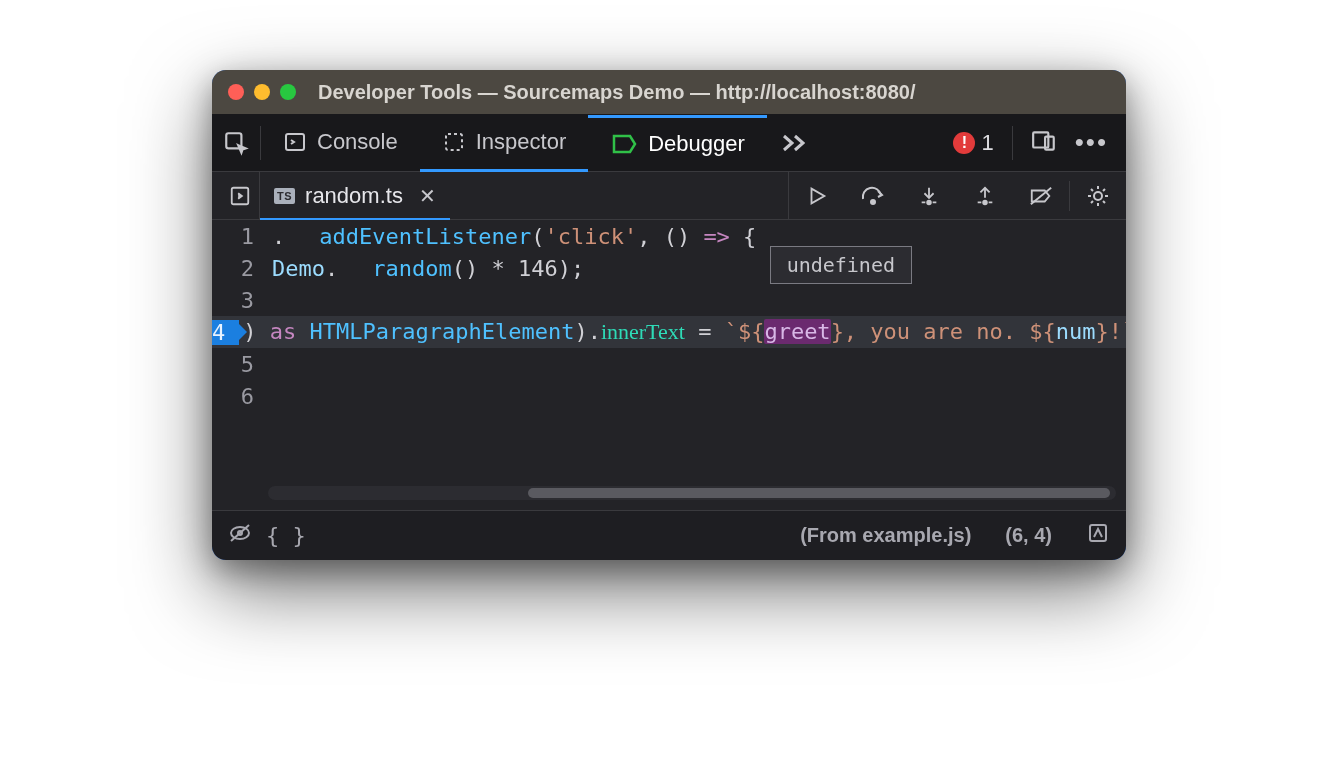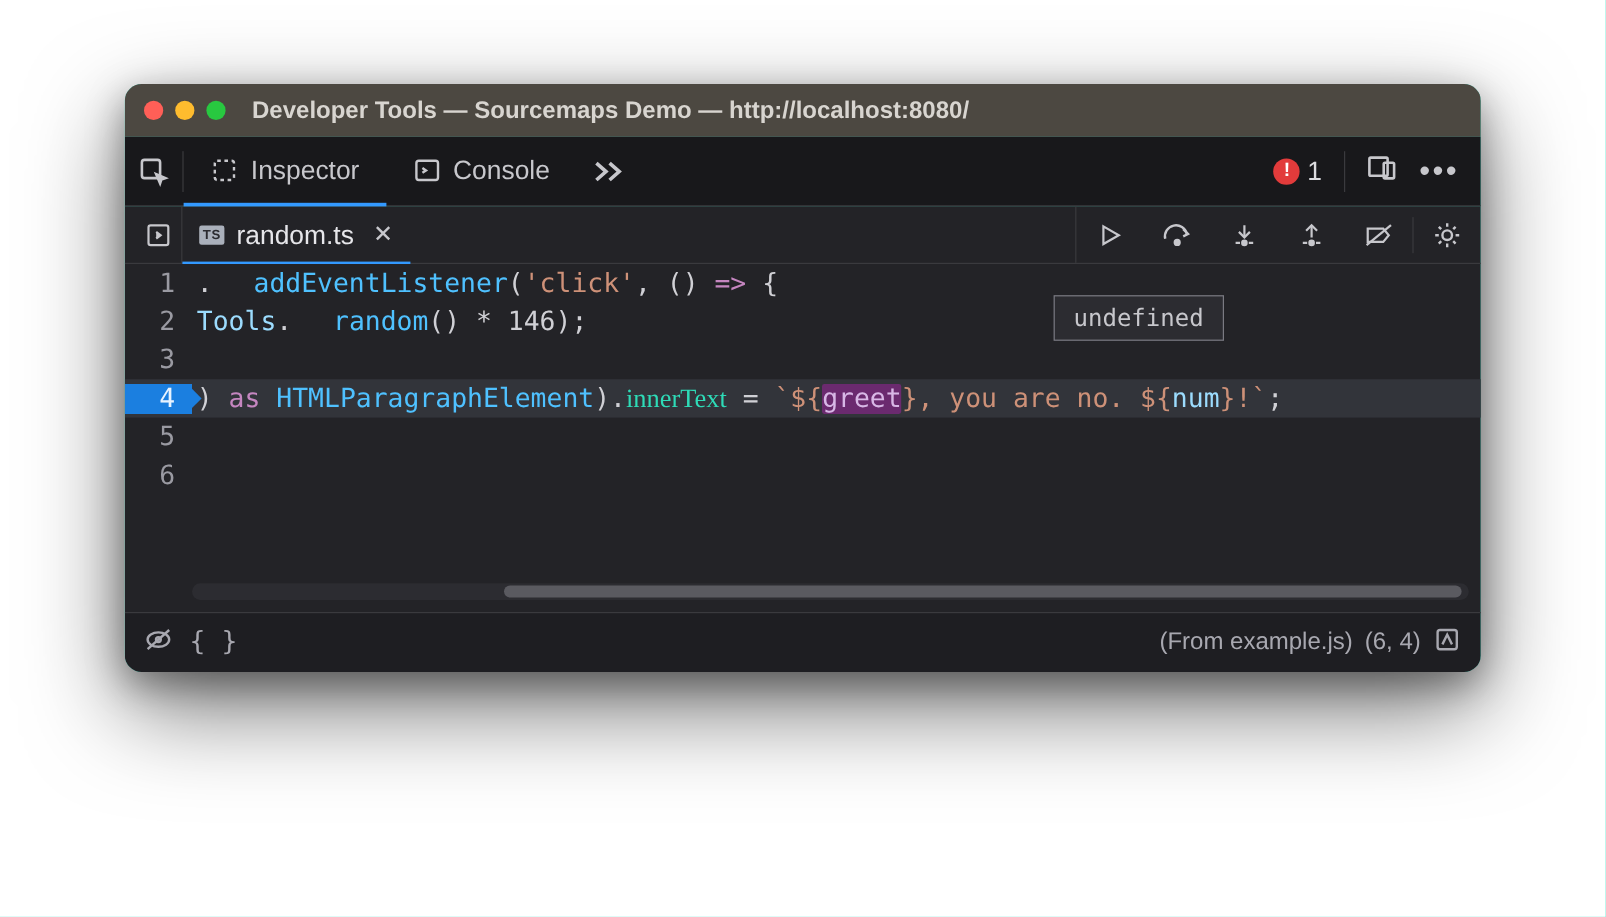--- a/index.html
+++ b/index.html
@@ -7,25 +7,25 @@
     background: #ffffff;
     font-family: -apple-system, BlinkMacSystemFont, "Segoe UI", sans-serif;
     width: 1338px;
     height: 764px;
     display: flex;
     align-items: flex-start;
     justify-content: center;
     padding-top: 70px;
   }
   .window {
-    width: 1130px;
+    width: 914px;
     border-radius: 14px;
     overflow: hidden;
     box-shadow: 0 30px 80px rgba(0,0,0,0.55), 0 10px 30px rgba(0,0,0,0.35);
-    background: #5eead4;
+    background: #3b82f6;
   }
 
   
   .titlebar {
     background: #4c4841;
     height: 44px;
     display: flex;
     align-items: center;
     padding: 0 16px;
     gap: 10px;
@@ -202,21 +202,21 @@
   .statusbar {
     background:#1e1e22;
     height:50px;
     display:flex; align-items:center;
     padding:0 16px;
     color:#a8a8b0;
     font-size:20px;
     border-top:1px solid #3a3a3e;
   }
   .statusbar .left-icons { display:flex; gap:14px; align-items:center; }
-  .statusbar .right { margin-left:auto; display:flex; align-items:center; gap:10px; }
+  .statusbar .right { margin-left:auto; display:flex; align-items:center; gap:34px;font-weight:bold; }
 </style>
 </head>
 <body>
 
 <div class="window">
 
   <div class="titlebar">
     <div class="traffic-lights">
       <div class="tl red"></div>
       <div class="tl yellow"></div>
@@ -228,35 +228,41 @@
   <div class="tabbar">
     <div class="tabbar-left">
       <div class="tool-icon">
         <svg width="26" height="26" viewBox="0 0 24 24" fill="none" stroke="#c7c7cc" stroke-width="2">
           <rect x="3" y="3" width="14" height="14" rx="2"></rect>
           <path d="M14 14 L21 17 L18 18 L17 21 Z" fill="#c7c7cc"></path>
         </svg>
       </div>
       <div class="tool-sep"></div>
 
-      <div class="tab inspector active-blue" style="border-top:none;border-bottom:3px solid #3399ff">
-        <svg width="24" height="24" viewBox="0 0 24 24" fill="none" stroke="#c7c7cc" stroke-width="2">
-          <rect x="4" y="4" width="16" height="16" rx="2" stroke-dasharray="3 3"></rect>
-        </svg>
-        <span>Inspector</span>
-      </div>
-
       <div class="tab">
         <svg width="24" height="24" viewBox="0 0 24 24" fill="none" stroke="#c7c7cc" stroke-width="2">
           <rect x="3" y="4" width="18" height="16" rx="2"></rect>
           <path d="M8 10 L11 12 L8 14"></path>
         </svg>
         <span>Console</span>
       </div>
 
+      <div class="tab inspector active-blue" style="border-top:none;border-bottom:3px solid #3399ff">
+        <svg width="24" height="24" viewBox="0 0 24 24" fill="none" stroke="#c7c7cc" stroke-width="2">
+          <rect x="4" y="4" width="16" height="16" rx="2" stroke-dasharray="3 3"></rect>
+        </svg>
+        <span>Inspector</span>
+      </div>
+
+      <div class="tab" style="color:#fff;border-top:3px solid #3399ff">
+        <svg width="28" height="24" viewBox="0 0 28 24" fill="none" stroke="#30c048" stroke-width="2.5">
+          <path d="M4 4 H20 L25 12 L20 20 H4 Z"></path>
+        </svg>
+        <span>Debugger</span>
+      </div>
 
       <div class="overflow-chevrons">
         <svg width="28" height="20" viewBox="0 0 28 20" fill="none" stroke="#c7c7cc" stroke-width="3">
           <path d="M3 3 L11 10 L3 17"></path>
           <path d="M14 3 L22 10 L14 17"></path>
         </svg>
       </div>
     </div>
 
     <div class="tabbar-right">
@@ -333,21 +339,21 @@
     </div>
   </div>
 
   <div class="code-area">
     <div class="code-line">
       <div class="gutter">1</div>
       <div class="code-text"><span class="tok-punc">.</span><span class="tok-func">addEventListener</span><span class="tok-punc">(</span><span class="tok-str">'click'</span><span class="tok-punc">, () </span><span class="tok-kw">=&gt;</span><span class="tok-punc"> {</span></div>
     </div>
     <div class="code-line">
       <div class="gutter">2</div>
-      <div class="code-text"><span class="tok-ident">Tools</span><span class="tok-punc">.</span><span class="tok-func">random</span><span class="tok-punc">() * 146);</span></div>
+      <div class="code-text"><span class="tok-ident">Demo</span><span class="tok-punc">.</span><span class="tok-func">random</span><span class="tok-punc">() * 146);</span></div>
     </div>
     <div class="code-line">
       <div class="gutter">3</div>
       <div class="code-text"></div>
     </div>
     <div class="code-line line-current">
       <div class="gutter">4</div>
       <div class="code-text"><span class="tok-punc">) </span><span class="tok-kw">as</span><span class="tok-punc"> </span><span class="tok-type">HTMLParagraphElement</span><span class="tok-punc">).</span><span class="tok-prop">innerText</span><span class="tok-op"> = </span><span class="tok-tmpl">`${</span><span class="hl-var">greet</span><span class="tok-tmpl">}, you are no. ${</span><span class="tok-ident">num</span><span class="tok-tmpl">}!`</span><span class="tok-punc">;</span></div>
     </div>
     <div class="code-line">

